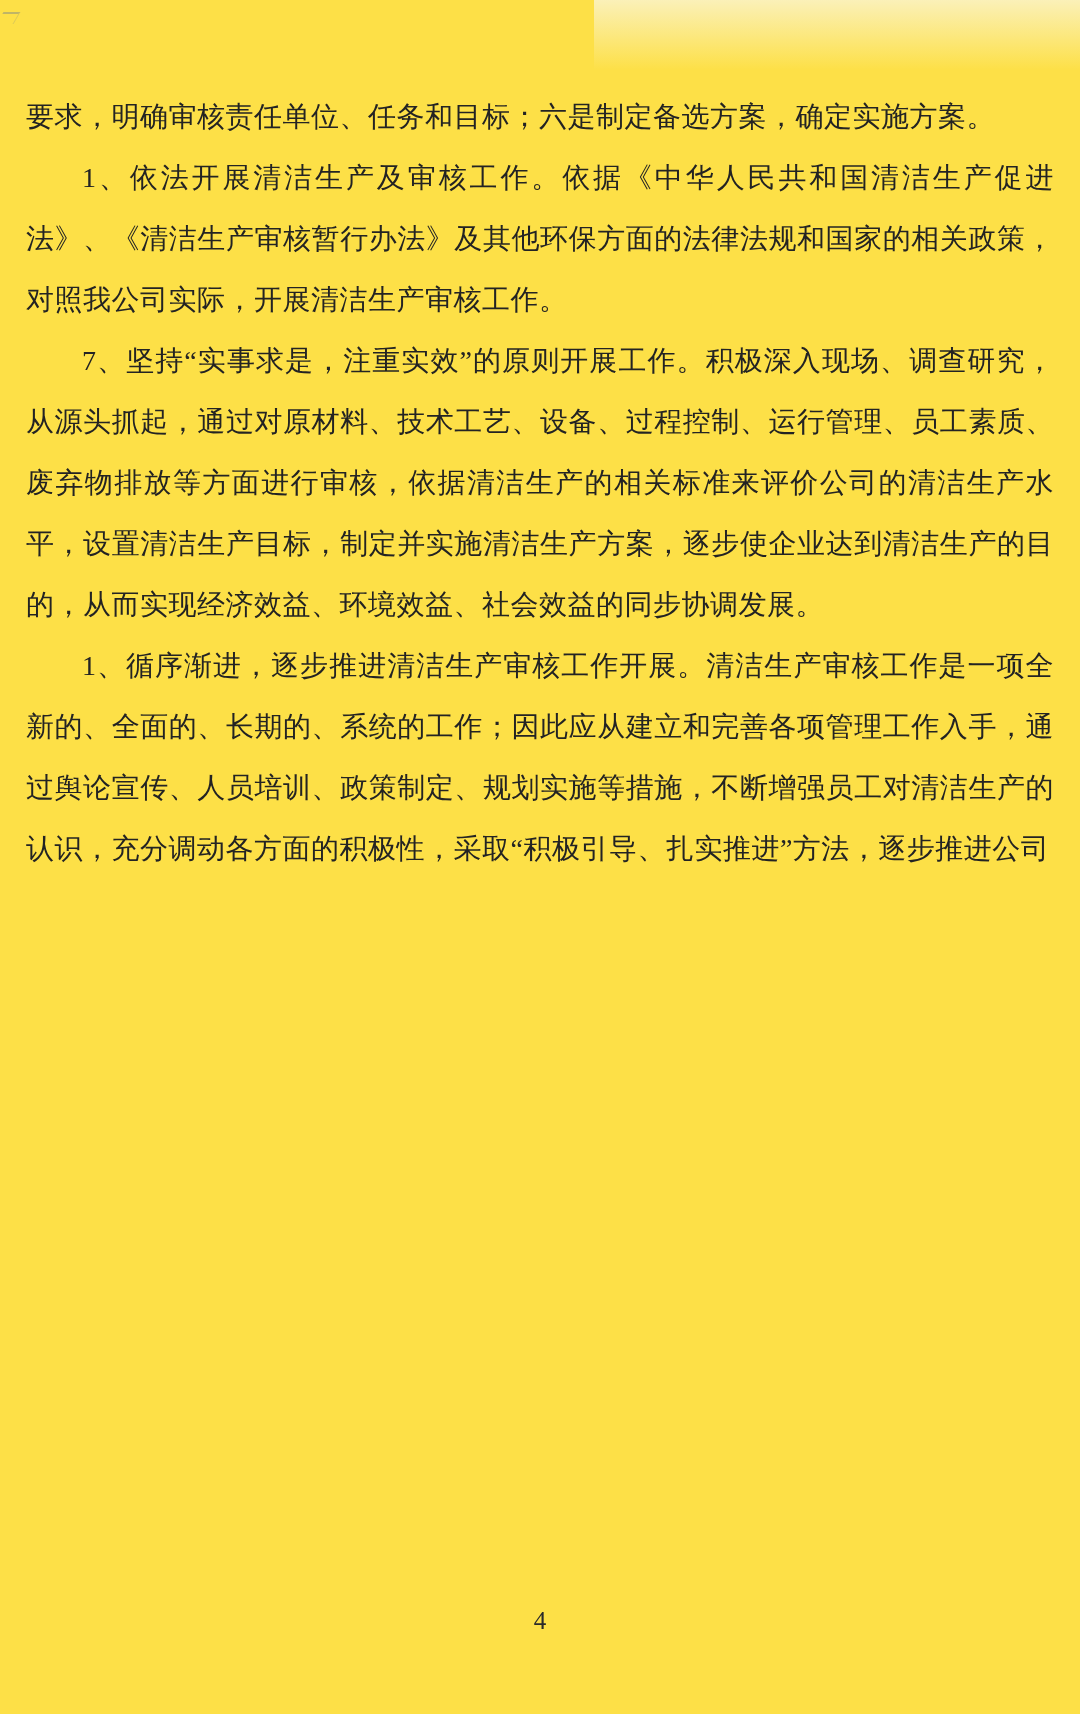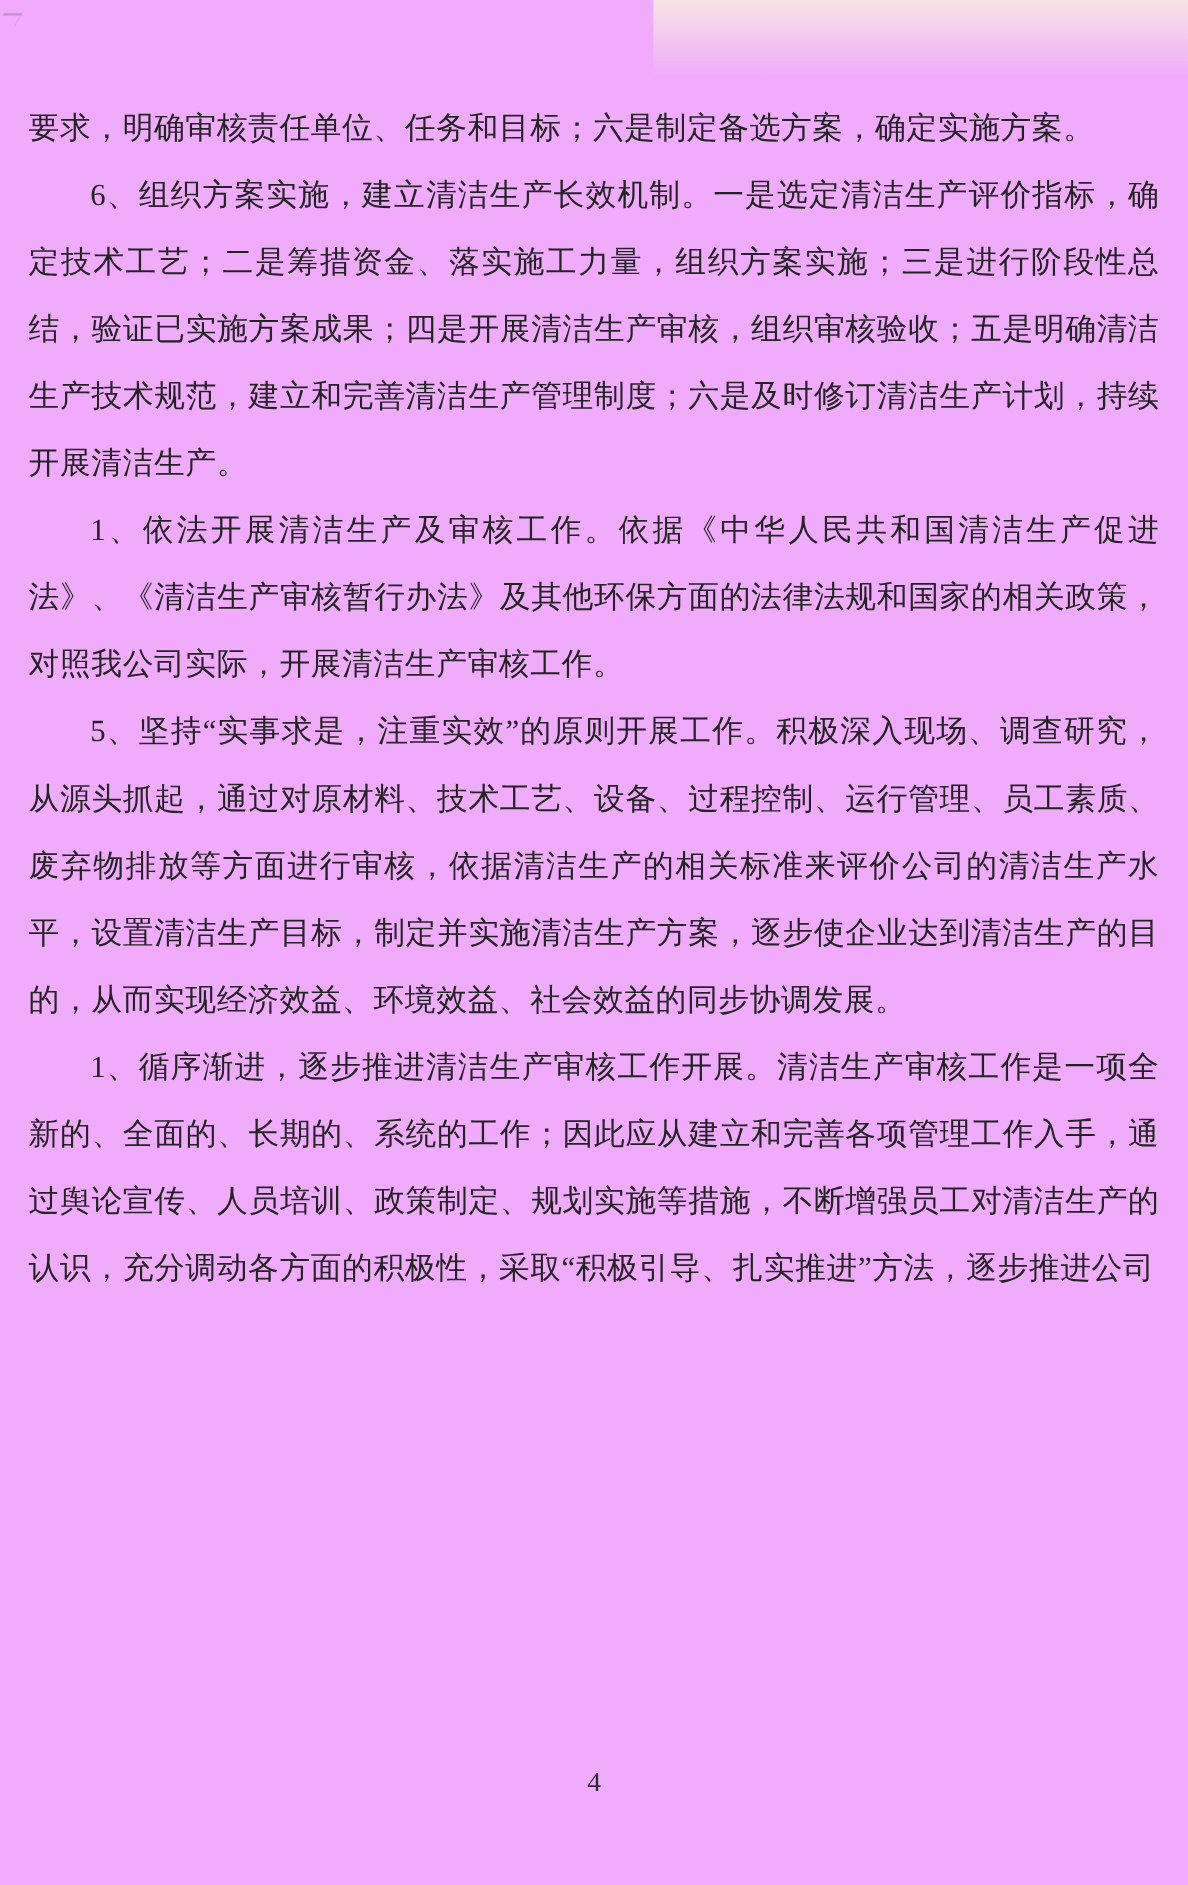--- a/index.html
+++ b/index.html
@@ -5,21 +5,21 @@
   html, body {
     margin: 0;
     padding: 0;
     background: #e8e8e6;
   }
   .page {
     position: relative;
     width: 1080px;
     height: 1714px;
     margin: 0 auto;
-    background: #f0abfc;
+    background: #fde047;
     overflow: hidden;
     font-family: "Liberation Serif", "DejaVu Serif", serif;
     color: #232323;
   }
   
   .scan-tint {
     position: absolute;
     top: 0;
     right: 0;
     width: 45%;
@@ -70,22 +70,21 @@
 </style>
 </head>
 <body>
 
 <div class="page">
   <div class="scan-tint"></div>
   <div class="scan-mark"></div>
 
   <div class="content">
     <p>要求，明确审核责任单位、任务和目标；六是制定备选方案，确定实施方案。</p>
-    <p class="indent">6、组织方案实施，建立清洁生产长效机制。一是选定清洁生产评价指标，确定技术工艺；二是筹措资金、落实施工力量，组织方案实施；三是进行阶段性总结，验证已实施方案成果；四是开展清洁生产审核，组织审核验收；五是明确清洁生产技术规范，建立和完善清洁生产管理制度；六是及时修订清洁生产计划，持续开展清洁生产。</p>
     <p class="indent">1、依法开展清洁生产及审核工作。依据《中华人民共和国清洁生产促进法》、《清洁生产审核暂行办法》及其他环保方面的法律法规和国家的相关政策，对照我公司实际，开展清洁生产审核工作。</p>
-    <p class="indent">5、坚持“实事求是，注重实效”的原则开展工作。积极深入现场、调查研究，从源头抓起，通过对原材料、技术工艺、设备、过程控制、运行管理、员工素质、废弃物排放等方面进行审核，依据清洁生产的相关标准来评价公司的清洁生产水平，设置清洁生产目标，制定并实施清洁生产方案，逐步使企业达到清洁生产的目的，从而实现经济效益、环境效益、社会效益的同步协调发展。</p>
+    <p class="indent">7、坚持“实事求是，注重实效”的原则开展工作。积极深入现场、调查研究，从源头抓起，通过对原材料、技术工艺、设备、过程控制、运行管理、员工素质、废弃物排放等方面进行审核，依据清洁生产的相关标准来评价公司的清洁生产水平，设置清洁生产目标，制定并实施清洁生产方案，逐步使企业达到清洁生产的目的，从而实现经济效益、环境效益、社会效益的同步协调发展。</p>
     <p class="indent">1、循序渐进，逐步推进清洁生产审核工作开展。清洁生产审核工作是一项全新的、全面的、长期的、系统的工作；因此应从建立和完善各项管理工作入手，通过舆论宣传、人员培训、政策制定、规划实施等措施，不断增强员工对清洁生产的认识，充分调动各方面的积极性，采取“积极引导、扎实推进”方法，逐步推进公司</p>
   </div>
 
   <div class="footer">
     <span>4</span>
   </div>
 </div>
 
 </body></html>

